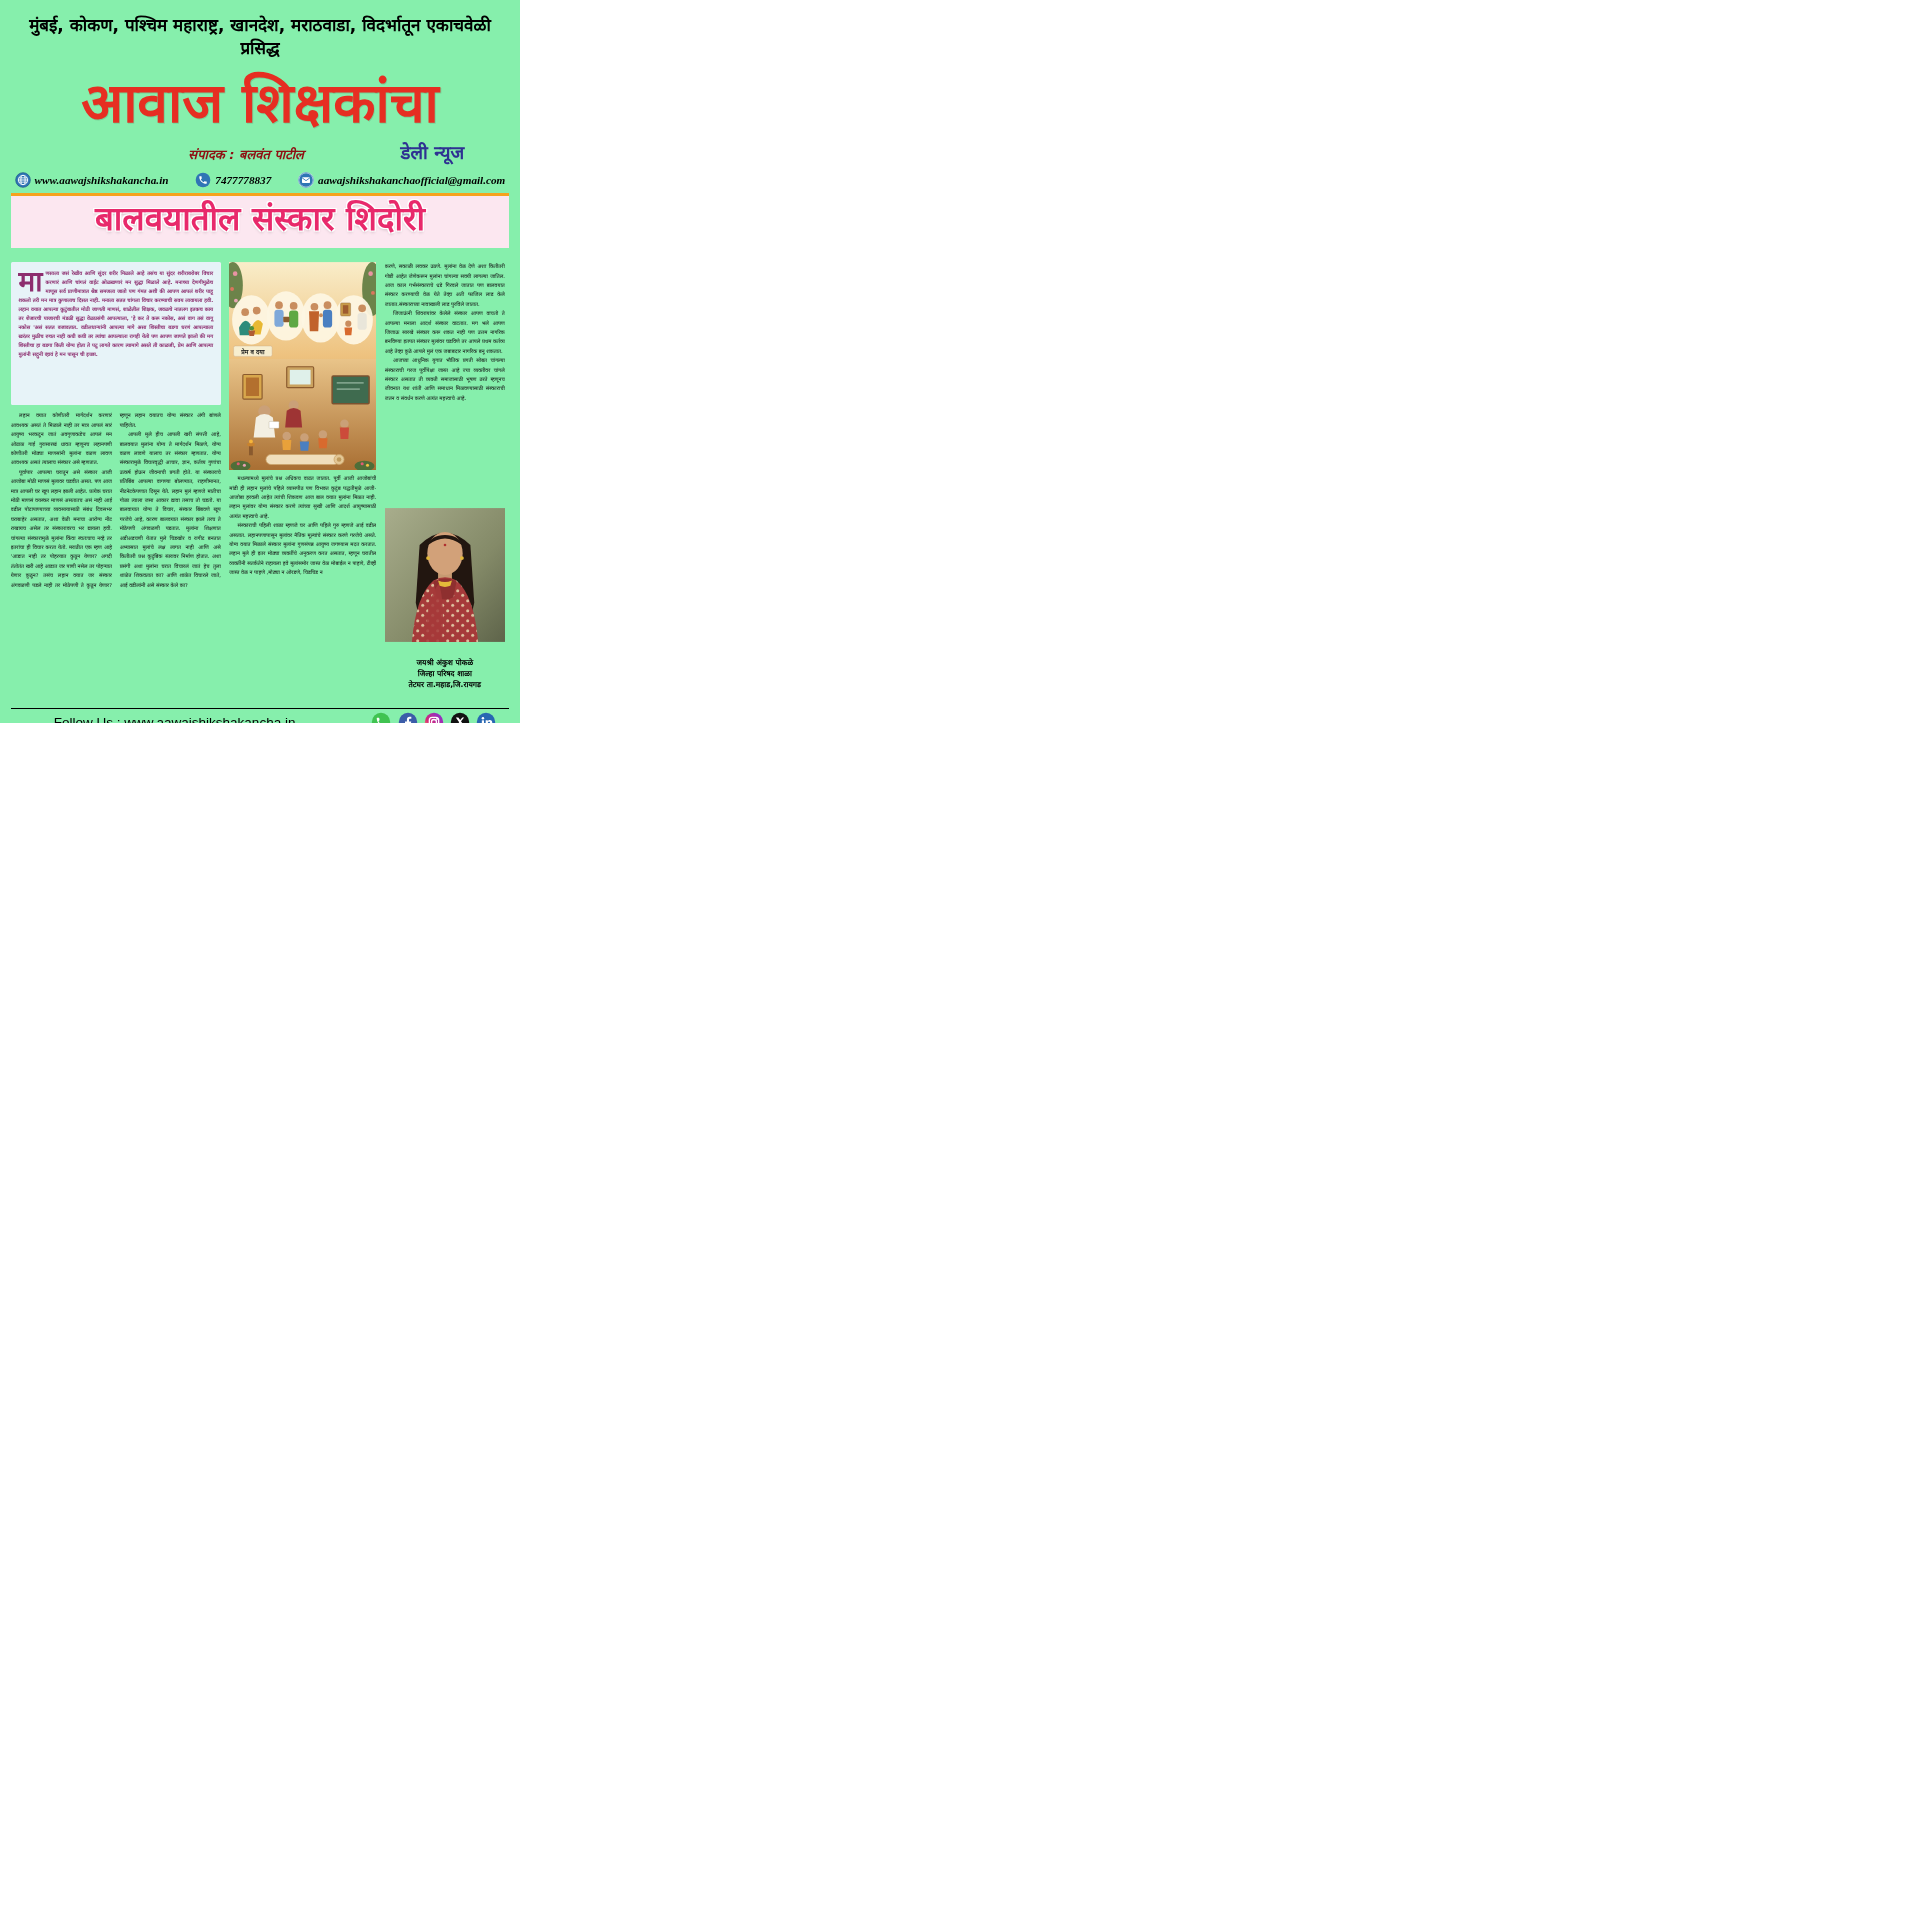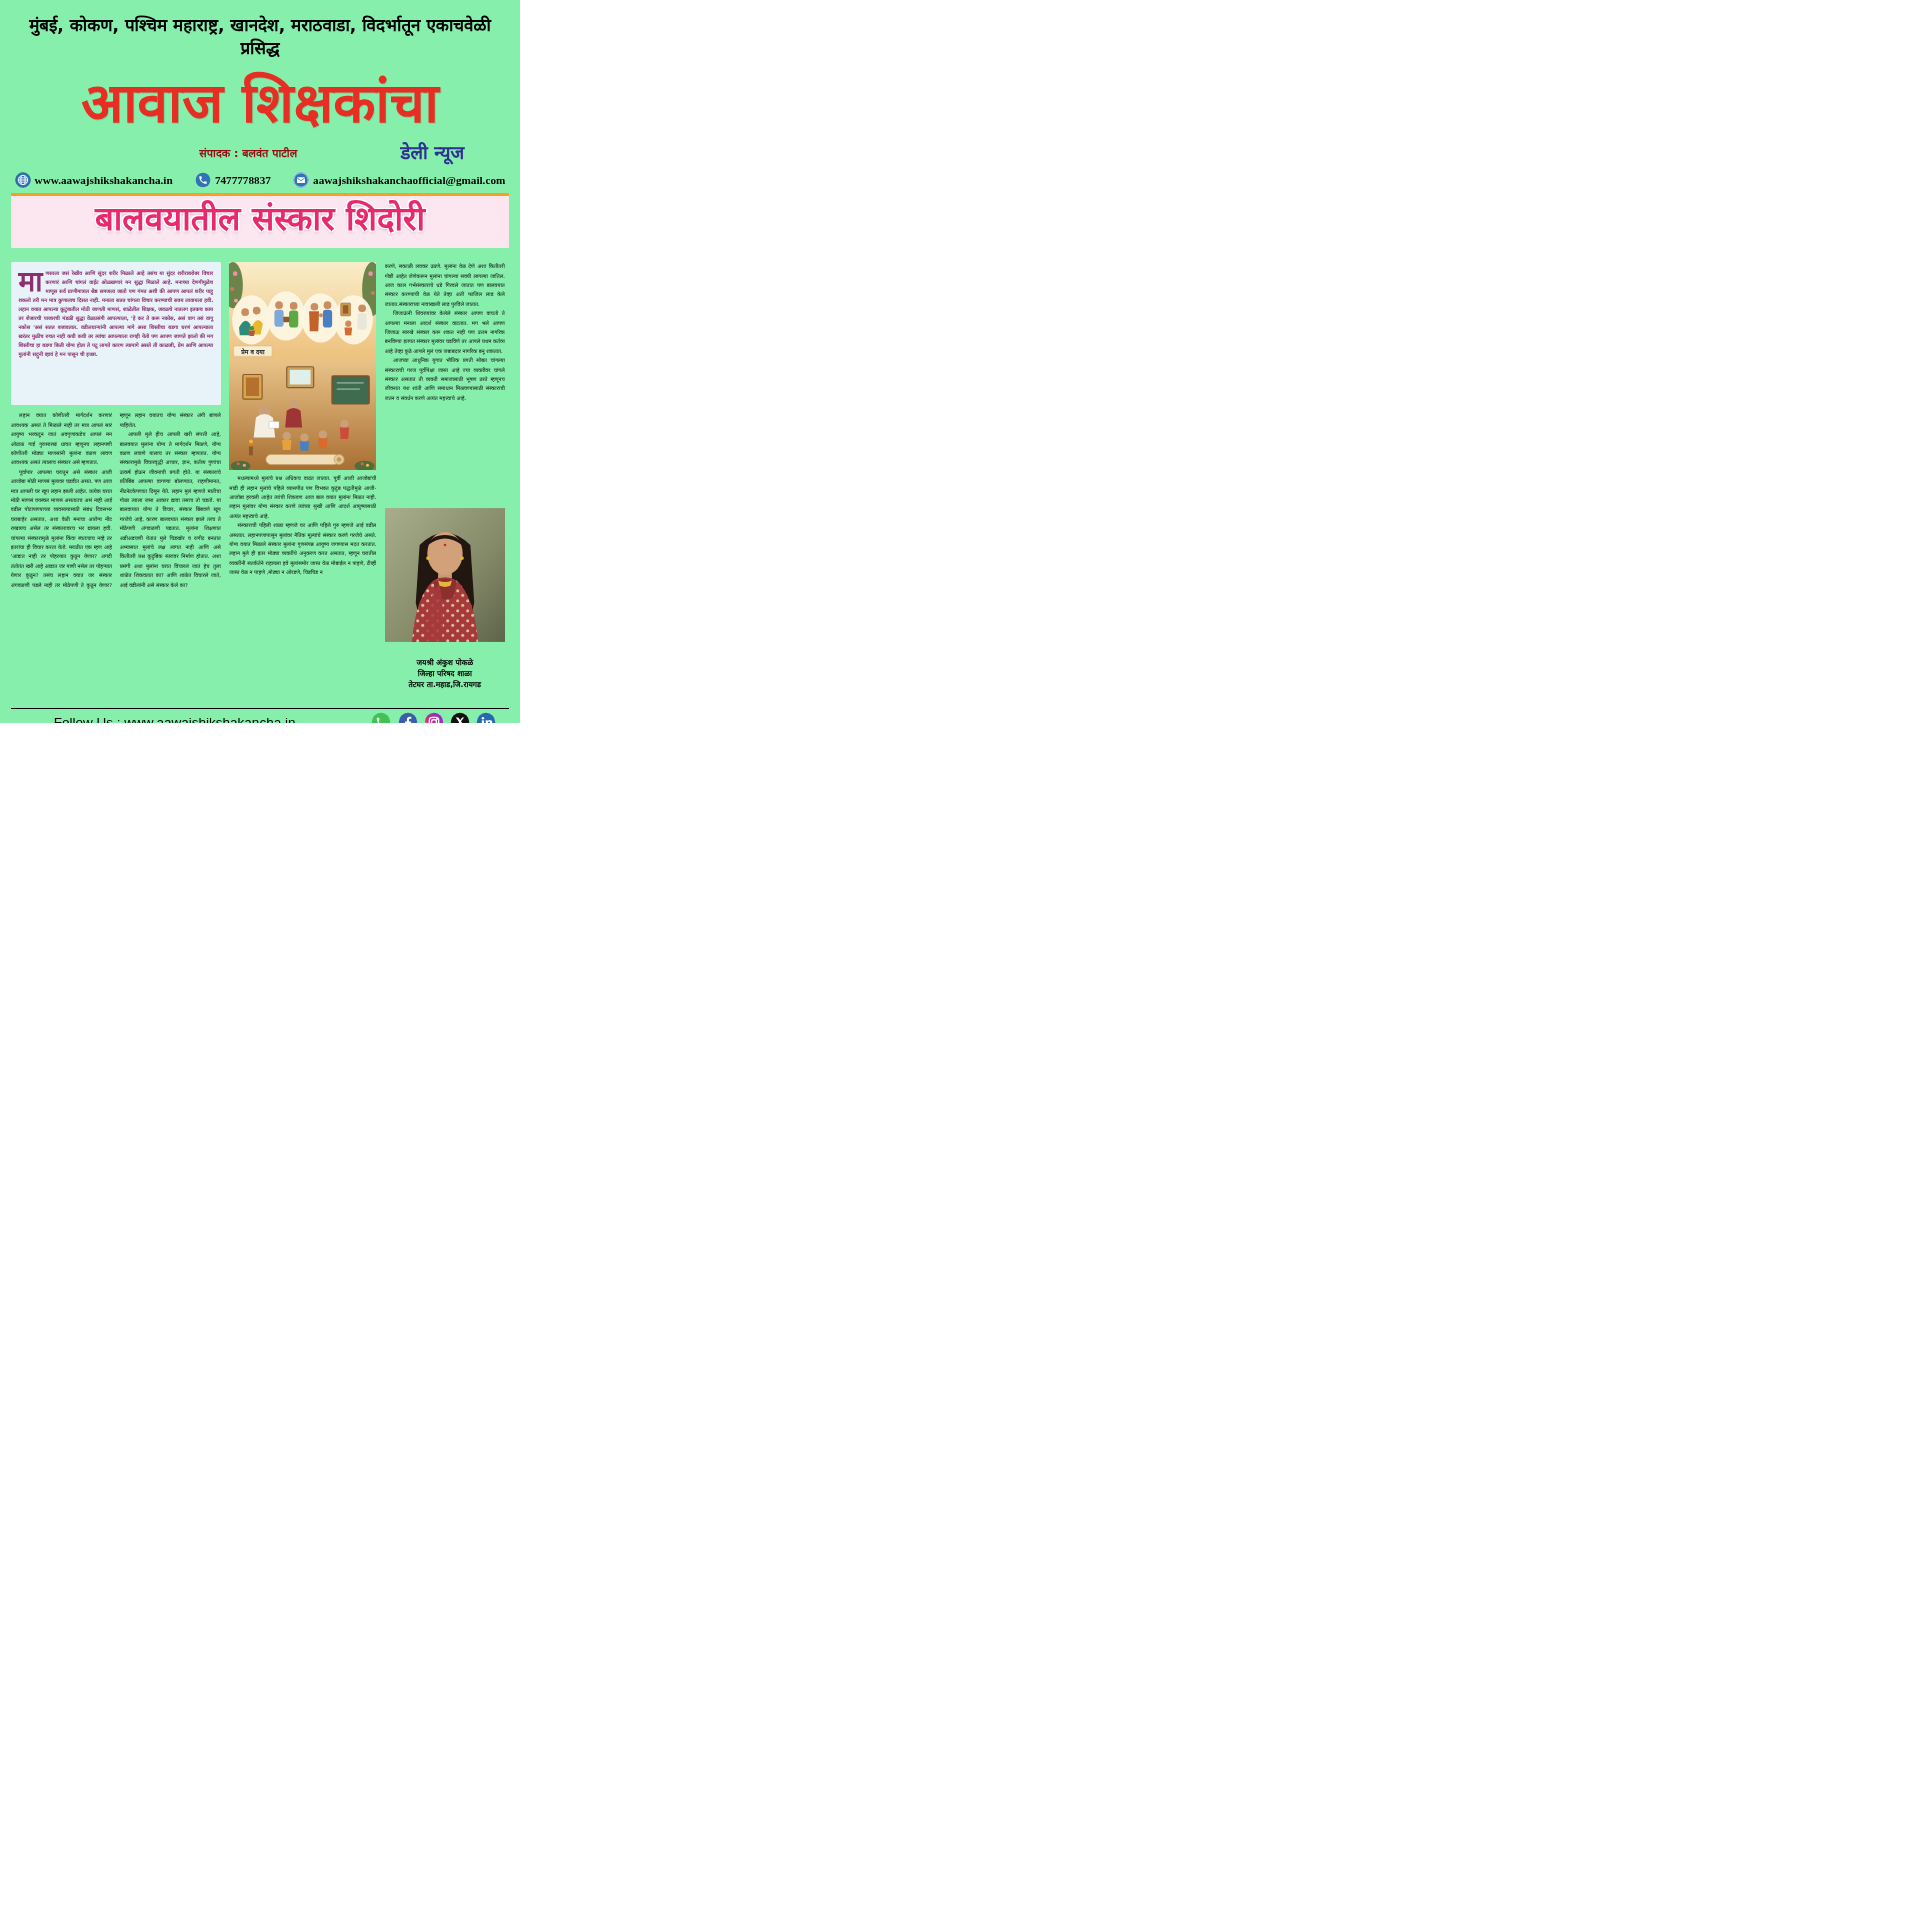--- a/index.html
+++ b/index.html
@@ -7,25 +7,25 @@
     width:520px;height:723px;overflow:hidden;position:relative;
     background:#86efac;box-sizing:border-box;padding:13px 10.8px 0 10.8px;
     font-family:"DejaVu Sans","Liberation Sans",sans-serif;color:#111;
   }
   
   .tagline{text-align:center;font-size:17px;font-weight:900;color:#000;letter-spacing:0;}
   .masthead{text-align:center;font-size:55px;line-height:1.28;font-weight:900;color:#e62e22;
     text-shadow:0.8px 1.2px 0 rgba(0,0,0,0.12);margin-top:9px;}
   .subrow{position:relative;height:30px;}
   .editor{position:absolute;left:50%;transform:translateX(-62%);top:6.2px;
-    font-size:11px;font-weight:800;color:#8f0f12;}
+    font-size:13px;font-weight:800;color:#8f0f12;font-style:italic;}
   .edition{position:absolute;right:45px;top:0.8px;font-size:18.5px;font-weight:800;color:#2e3192;}
   .contact-row{display:flex;justify-content:space-between;align-items:center;margin-top:3.9px;padding:0 3.9px;}
   .contact-item{display:flex;align-items:center;gap:3.9px;font-family:"Liberation Serif","DejaVu Serif",serif;
-    font-size:11.2px;font-weight:600;color:#000;}
+    font-size:11.2px;font-weight:600;color:#000;font-style:italic;}
   .cicon{width:16px;height:16px;flex:0 0 auto;}
   .rule-orange{height:3.5px;background:#f6a21d;margin-top:4.6px;}
   .headline-band{margin-top:0;background:#fce7f0;text-align:center;padding:3.9px 0 10px 0;}
   .headline{display:inline-block;font-size:33px;font-weight:900;color:#e8296b;line-height:1.15;
     text-shadow:-1.2px -1.2px 0 #fff,1.2px -1.2px 0 #fff,-1.2px 1.2px 0 #fff,1.2px 1.2px 0 #fff,0 2.3px 3.1px rgba(0,0,0,0.18);}
   
   .main{display:grid;grid-template-columns:210px 147px 120px;column-gap:8.5px;margin-top:14px;height:427px;overflow:hidden;}
   .intro-box{background:#e7f3f8;border-radius:1.5px;padding:7px 7.7px;height:143px;box-sizing:border-box;
     overflow:hidden;color:#8d2e6f;font-size:5.2px;line-height:9px;font-weight:600;text-align:justify;}
   .dropcap{float:left;font-size:28px;line-height:22.3px;padding:1.5px 3.1px 0 0;font-weight:900;color:#8d2e6f;}

